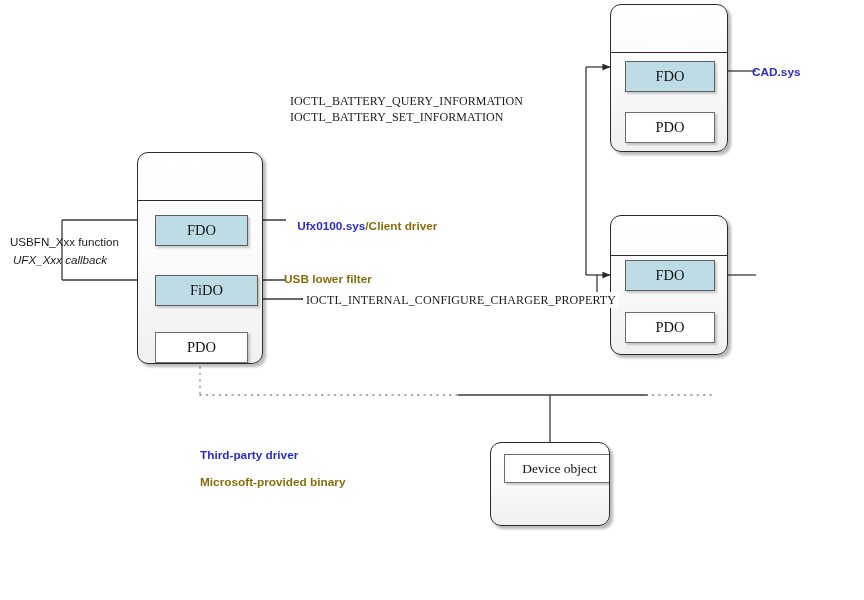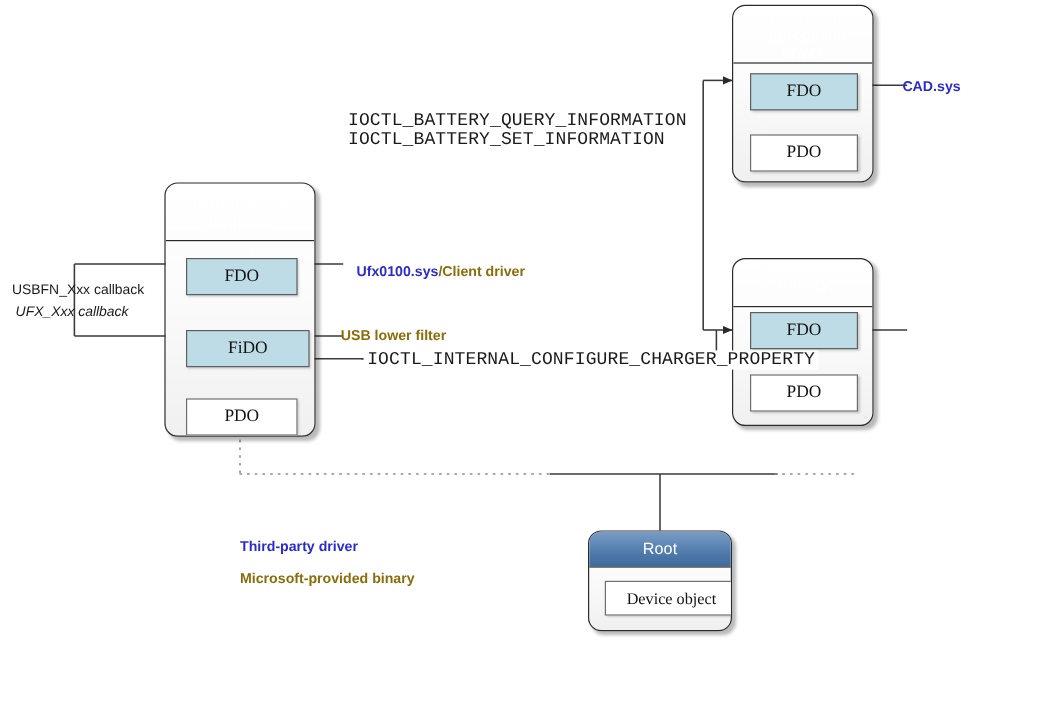--- a/index.html
+++ b/index.html
@@ -45,22 +45,22 @@
     font-size:14.5px;color:#111111;
     background:#ffffff;
     box-shadow:1.5px 1.5px 2px rgba(0,0,0,.20);
   }
   .obox.blue{background:#bddce6;border-color:#5f5f5f;}
   .obox.small{font-size:13.5px;}
 
   
   .lbl{position:absolute;white-space:pre;line-height:16px;}
   .mono-ioctl{
-    font-size:15px;color:#1a1a1a;letter-spacing:.1px;
-    font-family:Liberation Mono, monospace;
+    font-size:12px;color:#1a1a1a;letter-spacing:.1px;
+    font-family:Liberation Serif, serif;
   }
   .callback{font-size:11.6px;color:#1a1a1a;}
   .drv{font-size:11.8px;font-weight:bold;line-height:15px;}
   .c-blue{color:#2a2ad0;text-align:center;}
   .c-gold{color:#8a6d0b;}
   .legend{font-size:11.8px;font-weight:bold;}
 </style>
 </head>
 <body>
 
@@ -130,32 +130,31 @@
 
   <div class="node" style="left:610px;top:215px;width:118px;height:140px;">
     <div class="node-header">Battery</div>
     <div class="node-body">
       <div class="obox blue" style="left:14px;top:4px;width:90px;height:31px;">FDO</div>
       <div class="obox" style="left:14px;top:56px;width:90px;height:31px;">PDO</div>
     </div>
   </div>
 
   <div class="node" style="left:490px;top:442px;width:120px;height:84px;">
-    <div class="node-header light" style="height:30px;">Root</div>
     <div class="node-body">
       <div class="obox small" style="left:13px;top:11px;width:111px;height:29px;">Device object</div>
     </div>
   </div>
 
   <div class="lbl mono-ioctl" style="left:290px;top:93px;">IOCTL_BATTERY_QUERY_INFORMATION</div>
   <div class="lbl mono-ioctl" style="left:303px;top:292px;background:#ffffff;padding:0 3px;">IOCTL_INTERNAL_CONFIGURE_CHARGER_PROPERTY</div>
 
   <div class="lbl mono-ioctl" style="left:290px;top:109px;">IOCTL_BATTERY_SET_INFORMATION</div>
 
-  <div class="lbl callback" style="left:10px;top:234px;">USBFN_Xxx callback</div>
+  <div class="lbl callback" style="left:10px;top:234px;">USBFN_Xxx function</div>
   <div class="lbl callback" style="left:13px;top:252px;font-style:italic;">UFX_Xxx callback</div>
 
   <div class="lbl drv" style="left:284px;top:204px;width:120px;">
     <span class="c-blue">Ufx0100.sys</span><span class="c-gold">/Client driver</span>
   </div>
 
   <div class="lbl drv c-gold" style="left:284px;top:272px;">USB lower filter</div>
 
   <div class="lbl drv c-blue" style="left:752px;top:65px;">CAD.sys</div>
 

